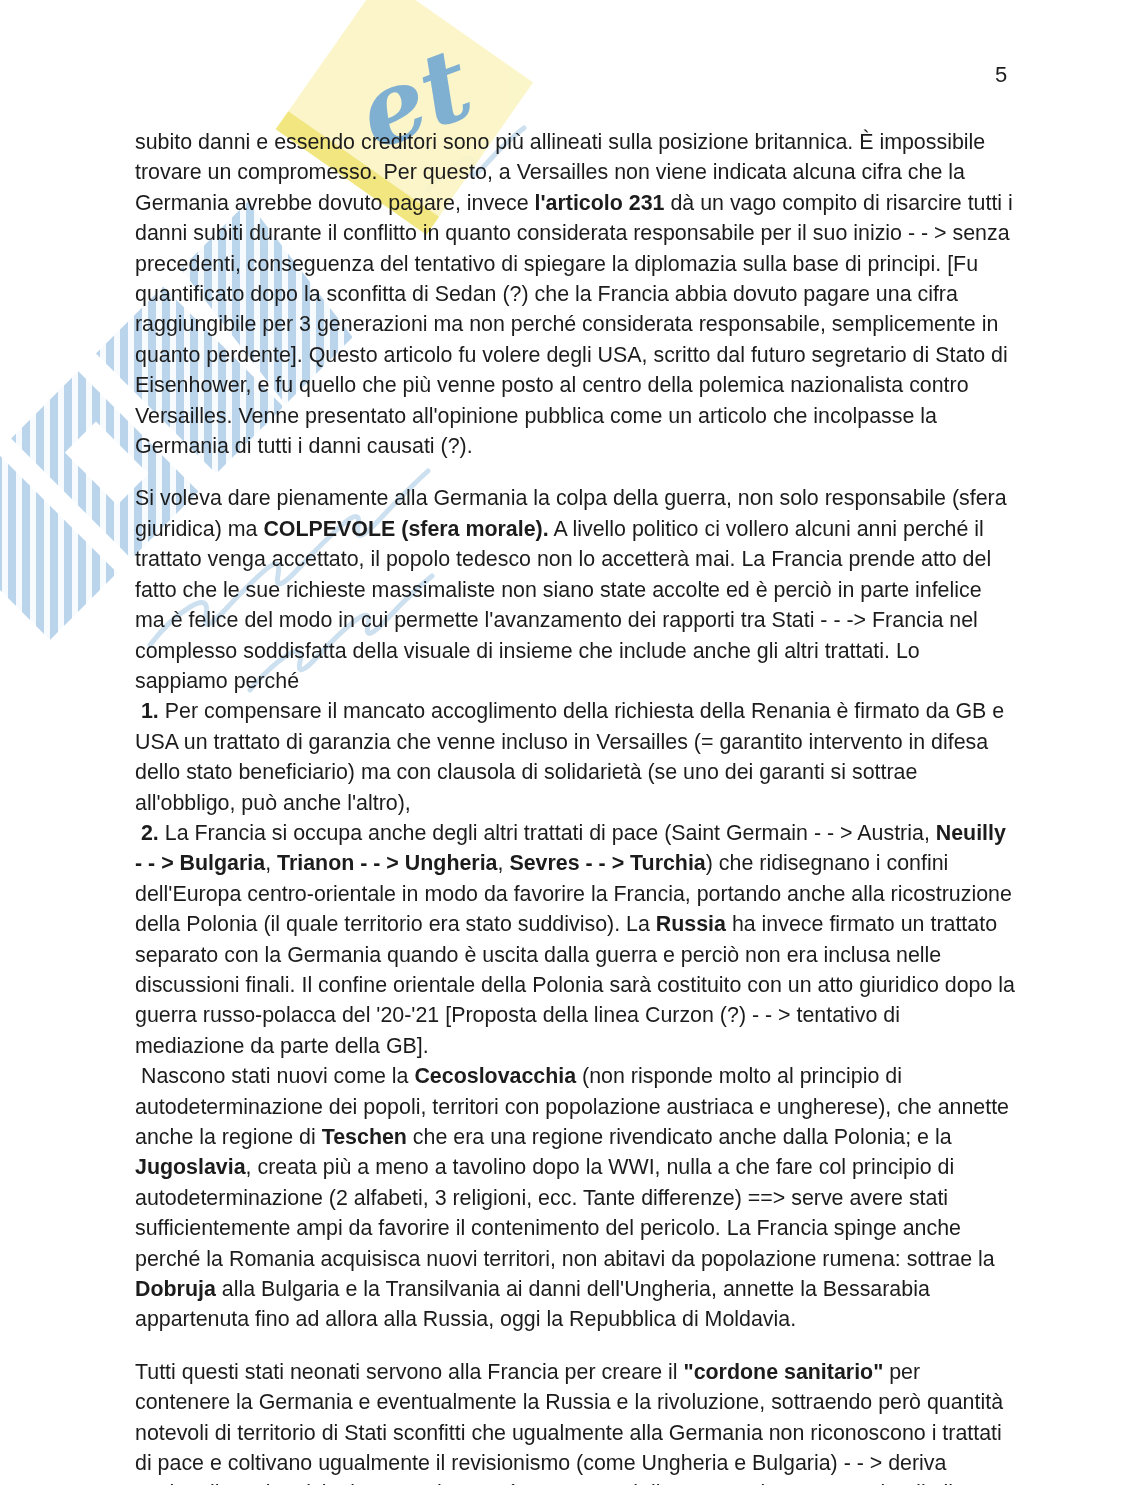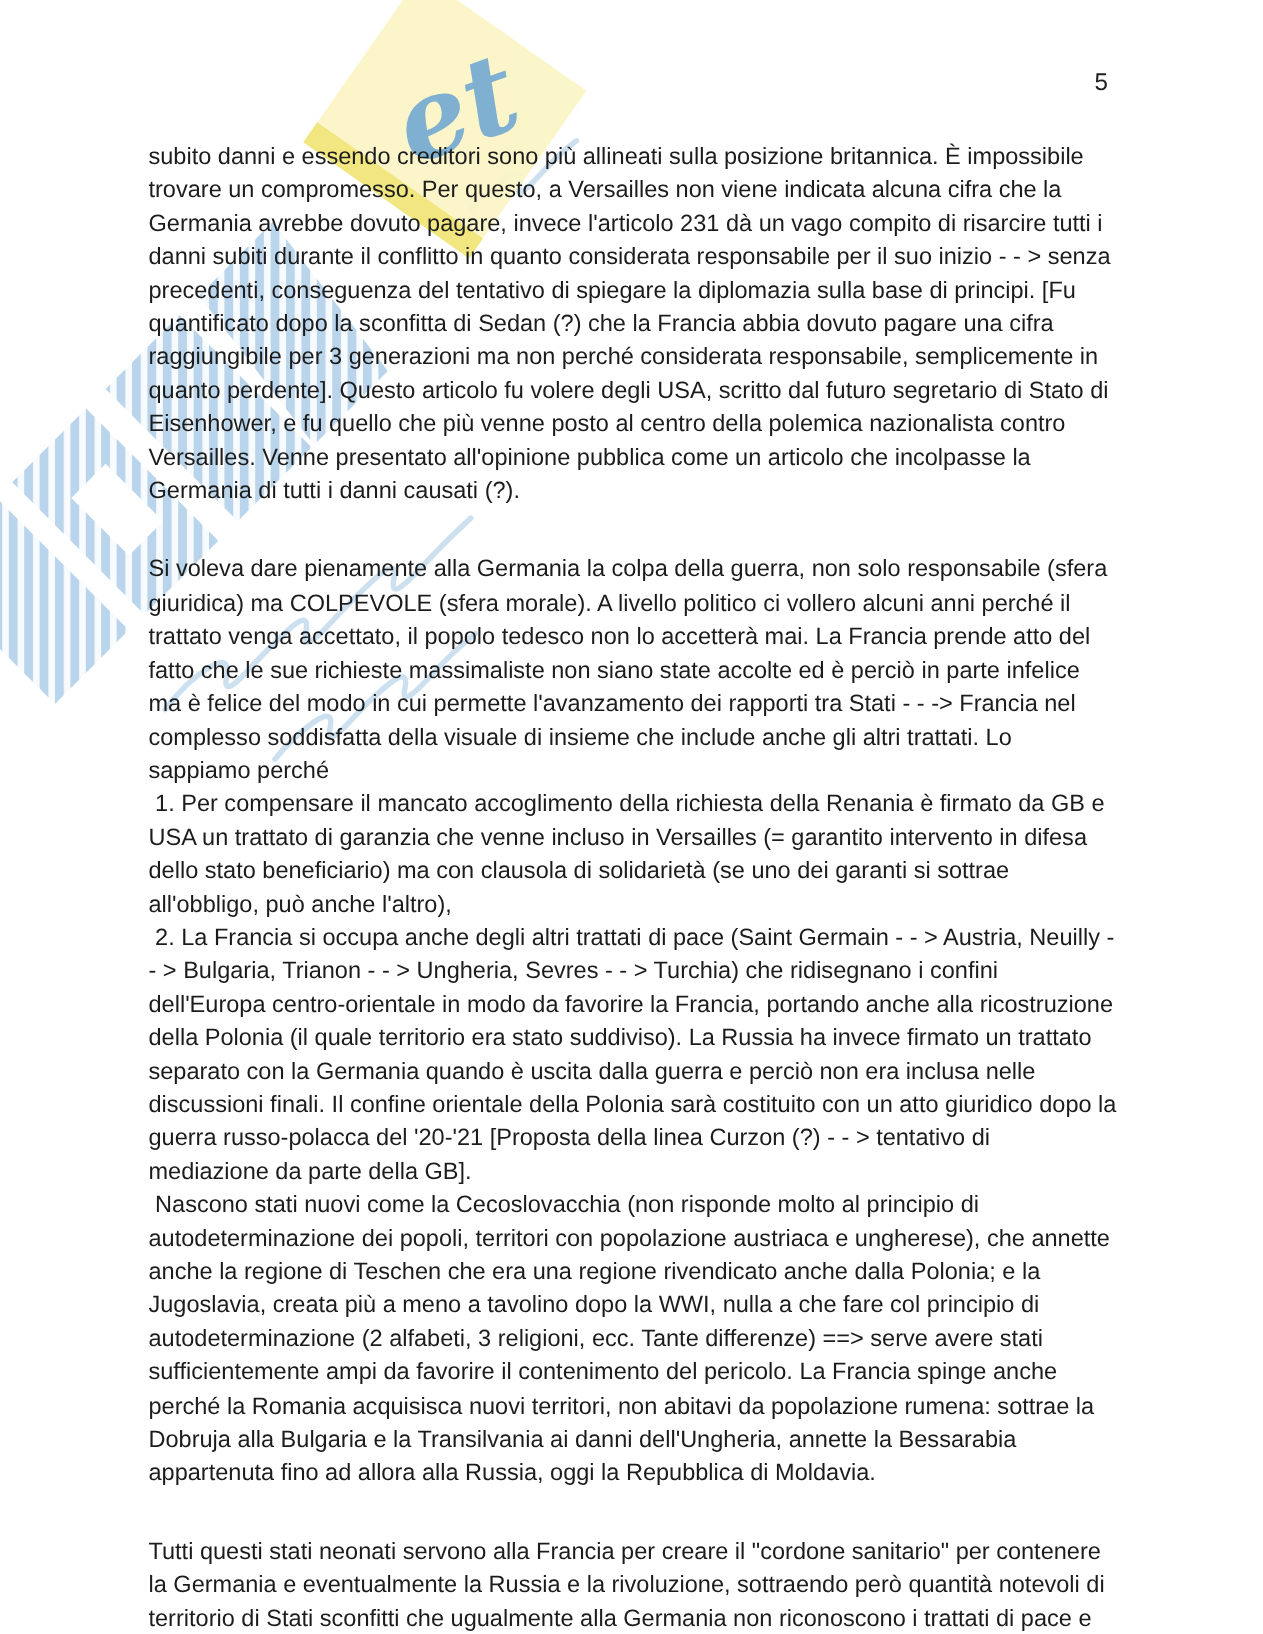--- a/index.html
+++ b/index.html
@@ -31,22 +31,22 @@
     width: 880px;
     font-size: 21.4px;
     line-height: 30.4px;
     color: #1c1c1c;
     text-align: left;
   }
   .doc p {
     margin: 0;
     white-space: pre-wrap;
   }
-  .doc p.gap { margin-top: 41px; }
-  .doc strong { font-weight: normal; }
+  .doc p.gap { margin-top: 22px; }
+  .doc strong { font-weight: bold; }
   .wm-script {
     font-family: "DejaVu Serif", serif;
     font-style: italic;
     font-weight: bold;
   }
 </style>
 </head>
 <body>
 
 <div class="page">

